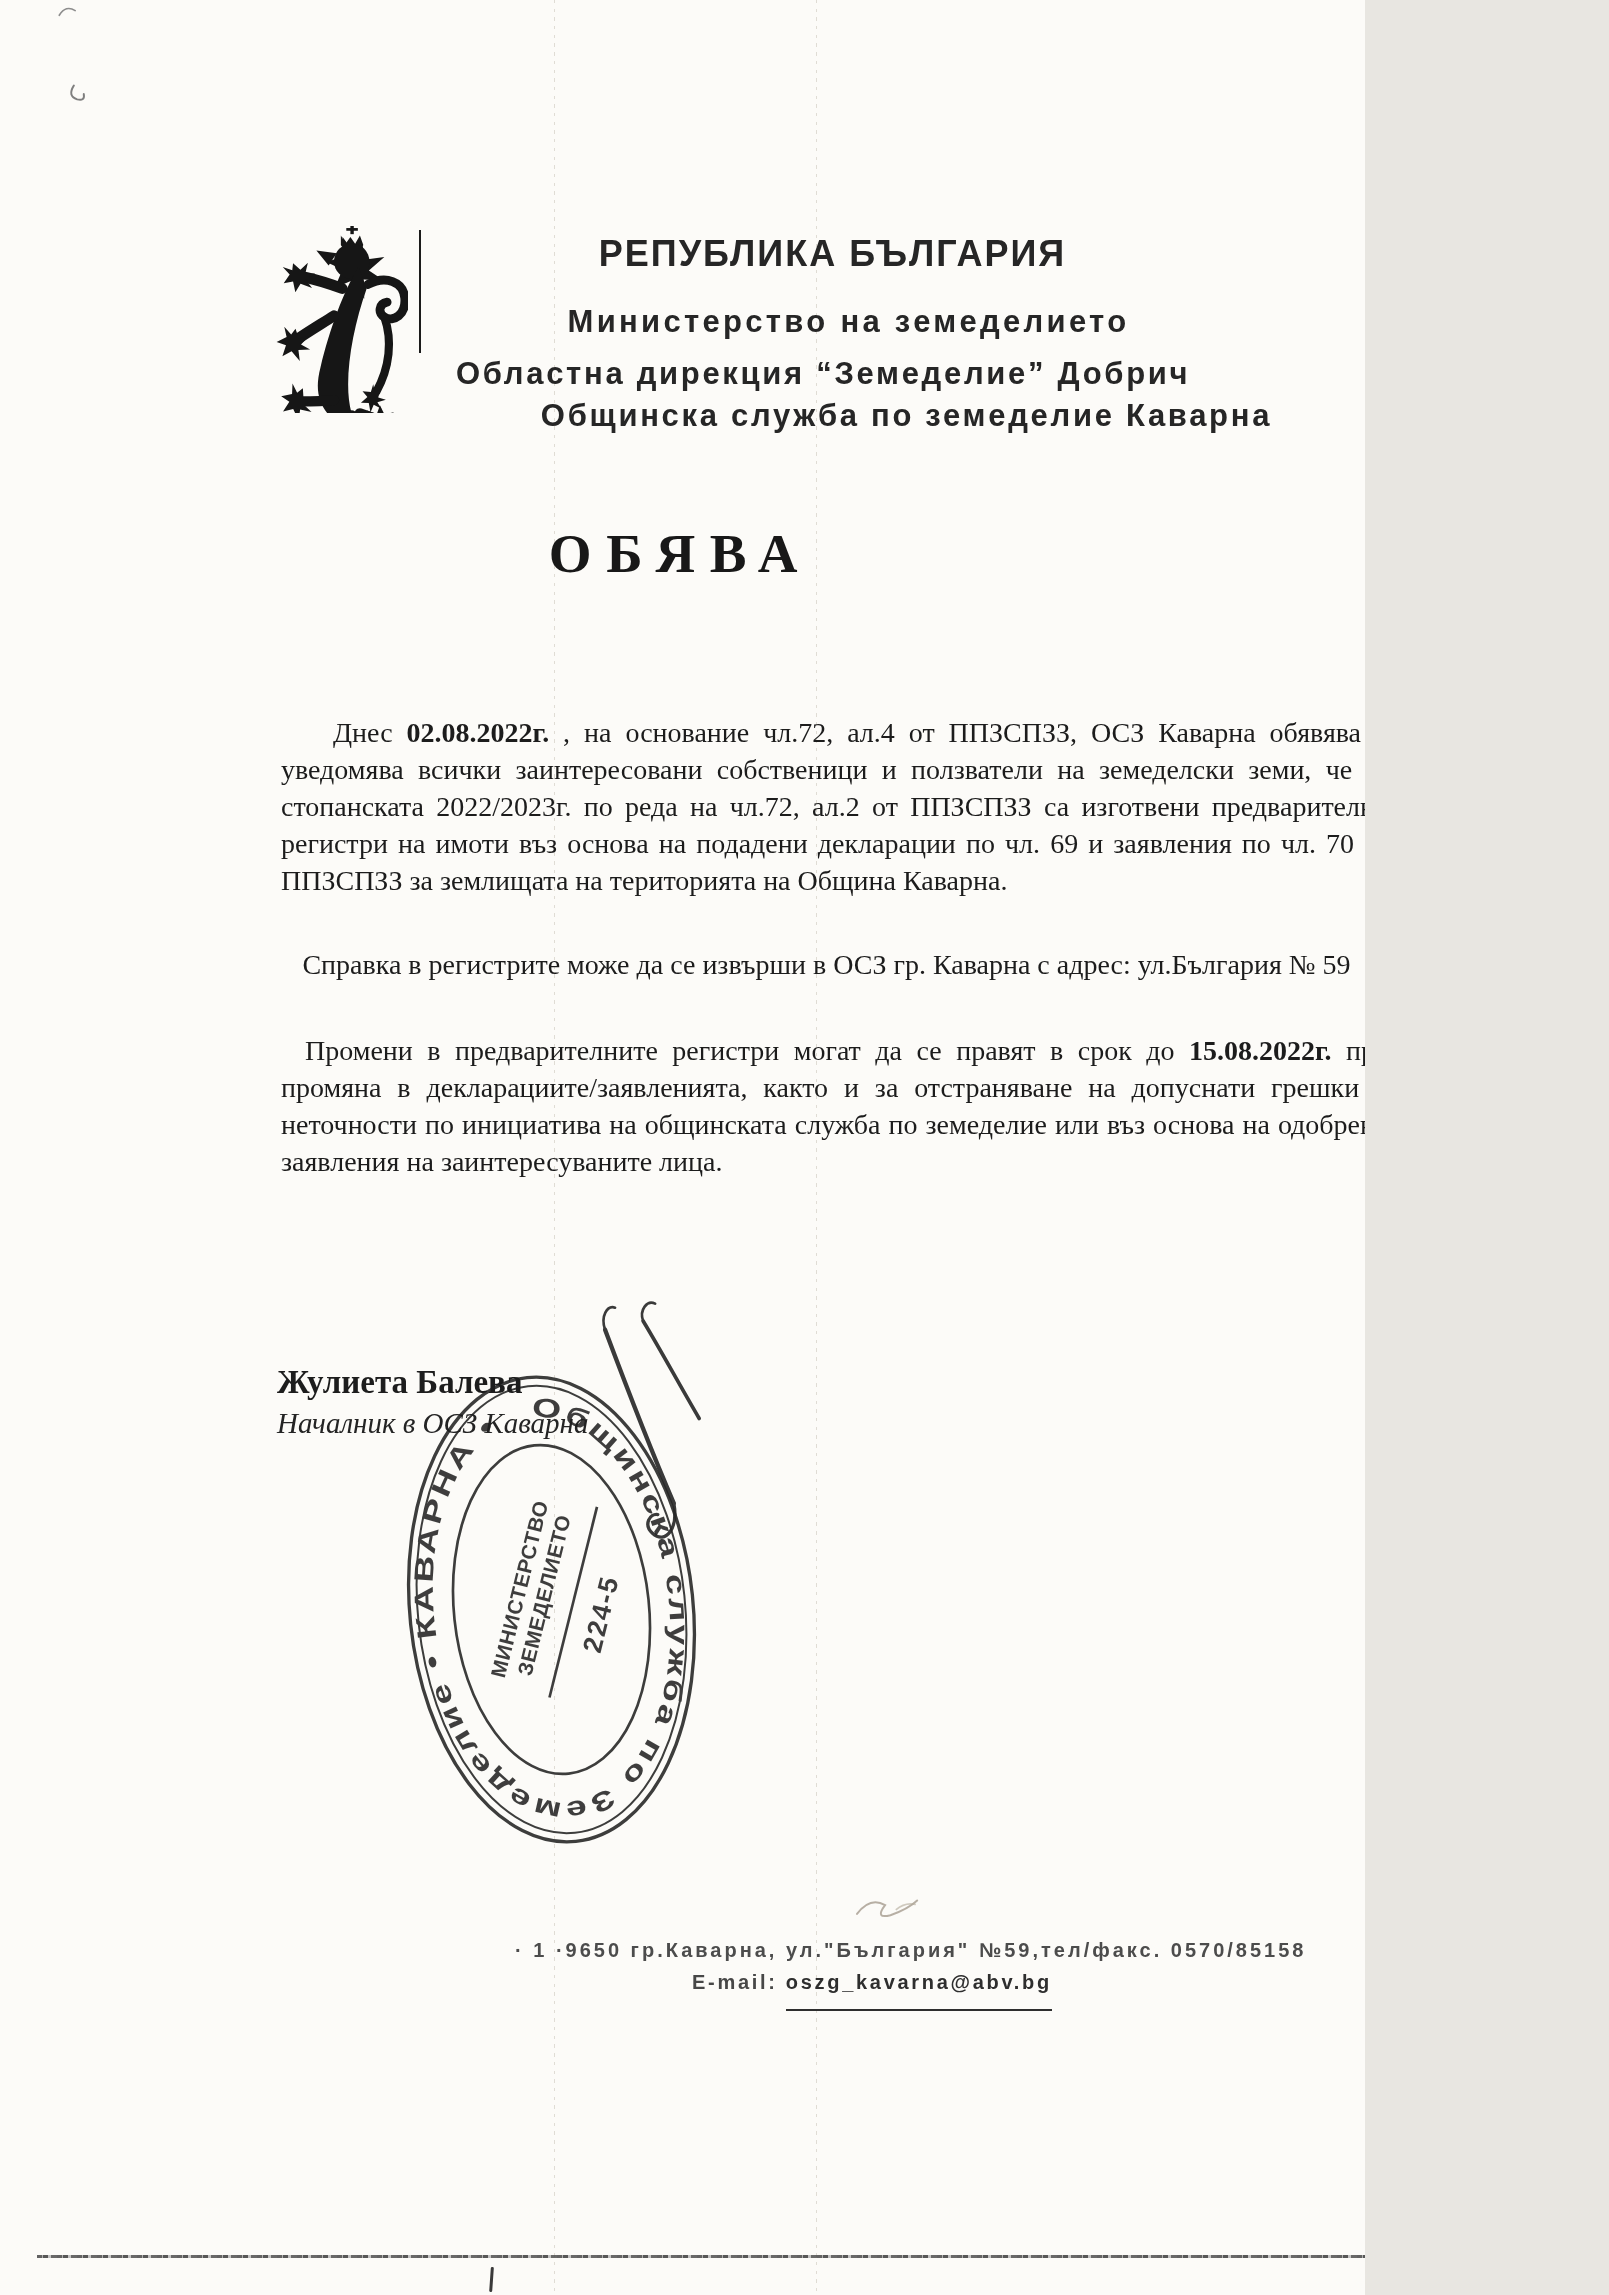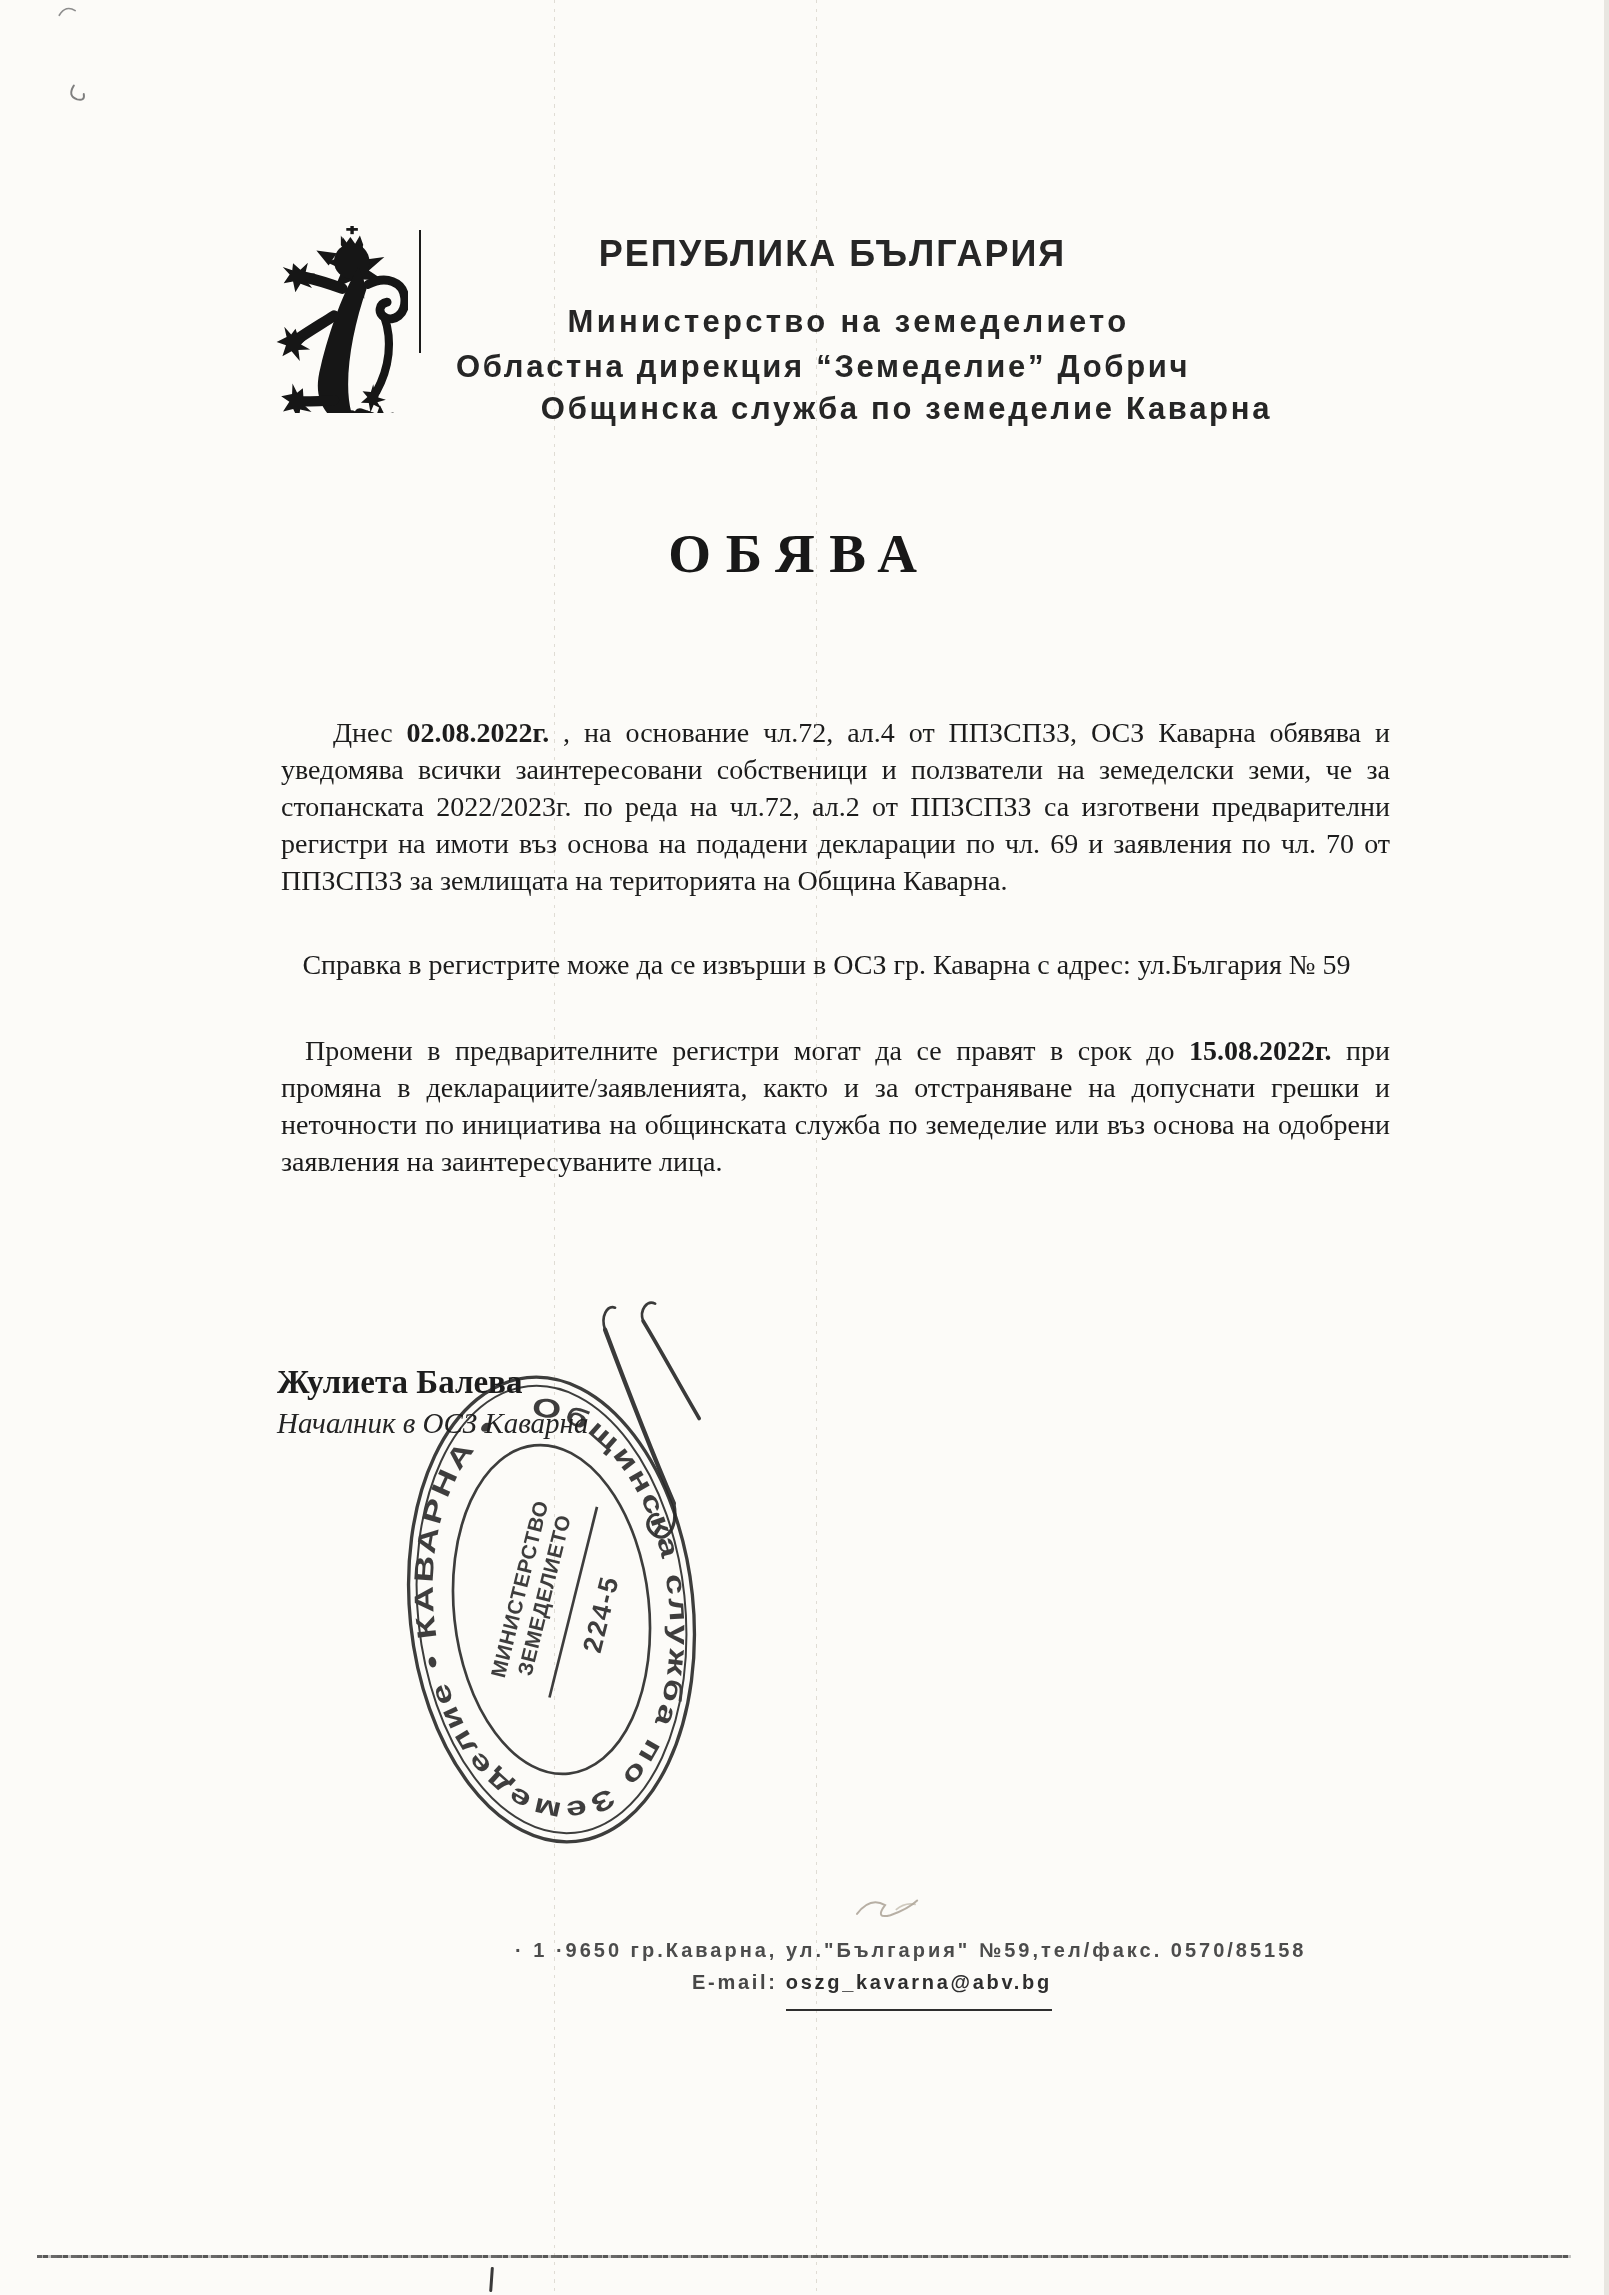--- a/index.html
+++ b/index.html
@@ -1,18 +1,18 @@
 <!DOCTYPE html>
 <html style="font-size:10.7px"><head>
 <meta charset="utf-8">
 <style>
   html,body{margin:0;padding:0;background:#e8e6e1;}
   #page{
     position:relative;
-    width:1604px;height:2295px;
+    width:1365px;height:2295px;
     background:#fcfbf8;
     overflow:hidden;
     font-family:"Liberation Serif", serif;
     color:#1f1f1f;
   }
   
   .fold{
     position:absolute;top:0;width:1.3px;height:100%;
     background:repeating-linear-gradient(180deg, rgba(150,140,120,.28) 0 3.3px, rgba(0,0,0,0) 3.3px 8.7px);
     pointer-events:none;
@@ -22,21 +22,21 @@
   
   #emblem{position:absolute;left:271px;top:226px;width:137px;height:187px;}
   #head-rule{position:absolute;left:419px;top:230px;width:2px;height:123px;background:#1b1b1b;}
   #letterhead{
     position:absolute;left:408px;top:235px;width:869px;
     font-family:"Liberation Sans", sans-serif;font-weight:bold;color:#262626;
     text-align:center;
   }
   #lh-country{font-size:36px;line-height:37px;letter-spacing:2px;transform:translateX(-10px);}
   #lh-ministry{font-size:31px;line-height:31px;letter-spacing:3.3px;margin-top:34px;transform:translateX(6px);}
-  #lh-directorate{font-size:31px;line-height:32px;letter-spacing:2.7px;margin-top:14px;transform:translateX(-19.4px);}
+  #lh-directorate{font-size:31px;line-height:32px;letter-spacing:2.7px;margin-top:21px;transform:translateX(-19.4px);}
   #lh-office{font-size:31px;line-height:32px;letter-spacing:2.7px;margin-top:10px;transform:translateX(64px);}
 
   
   #doc-title{
     position:absolute;left:0;top:526px;width:100%;
     text-align:center;font-weight:bold;font-size:55px;line-height:55px;
     letter-spacing:14.7px;text-indent:14.7px;color:#181818;
     transform:translateX(-9.4px);
   }
 

